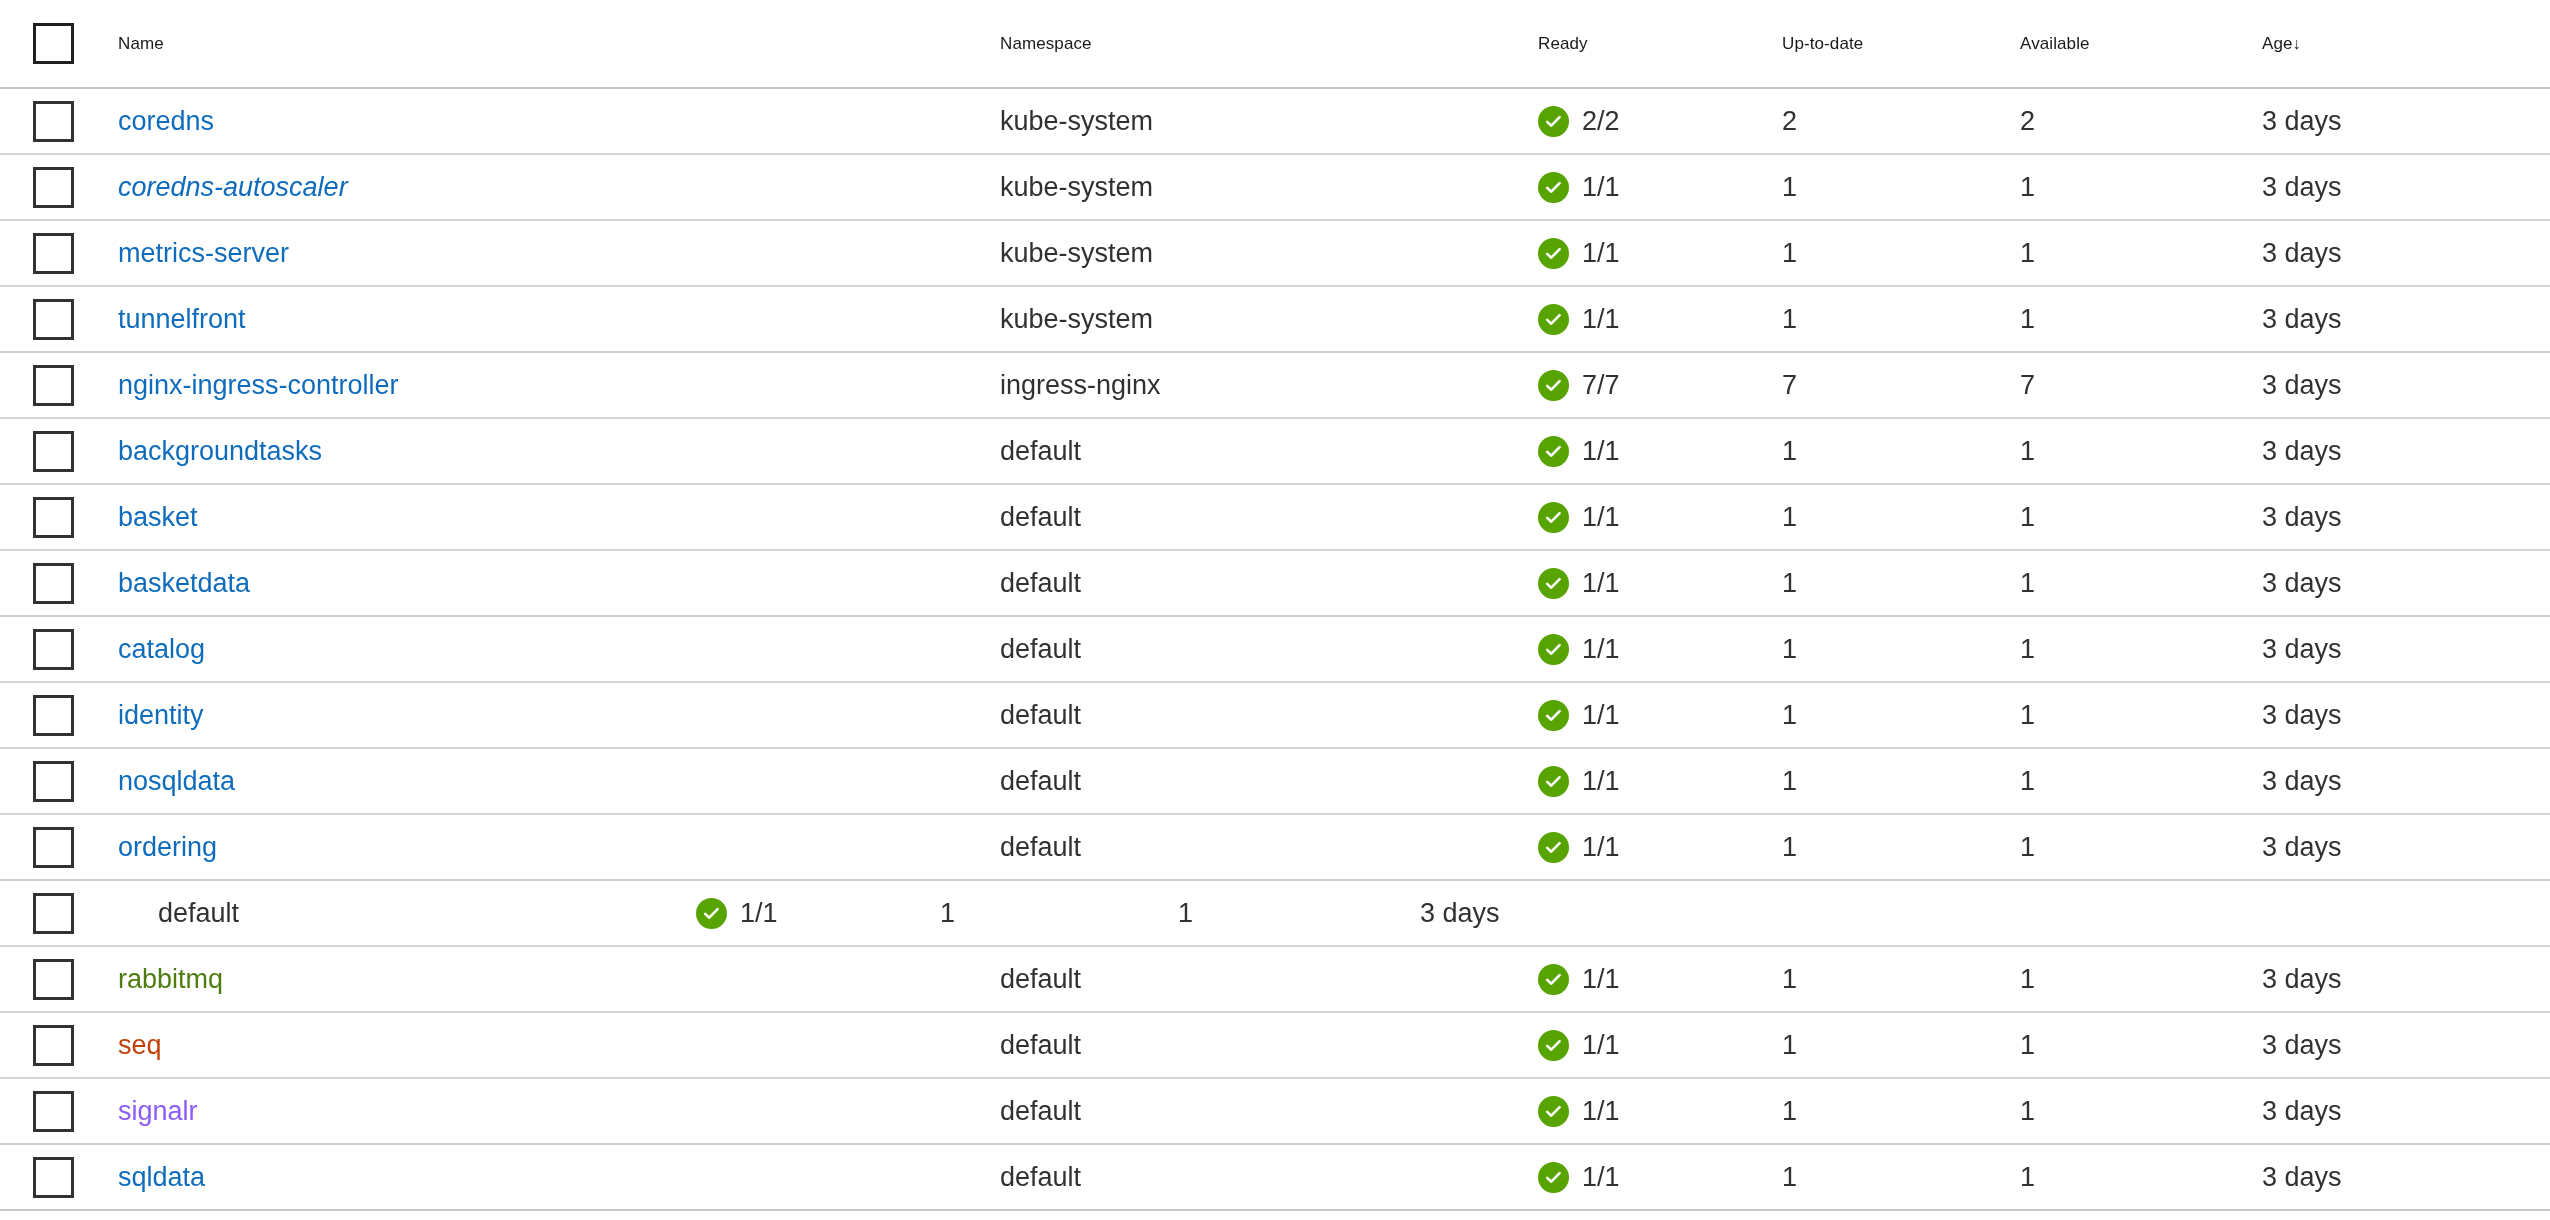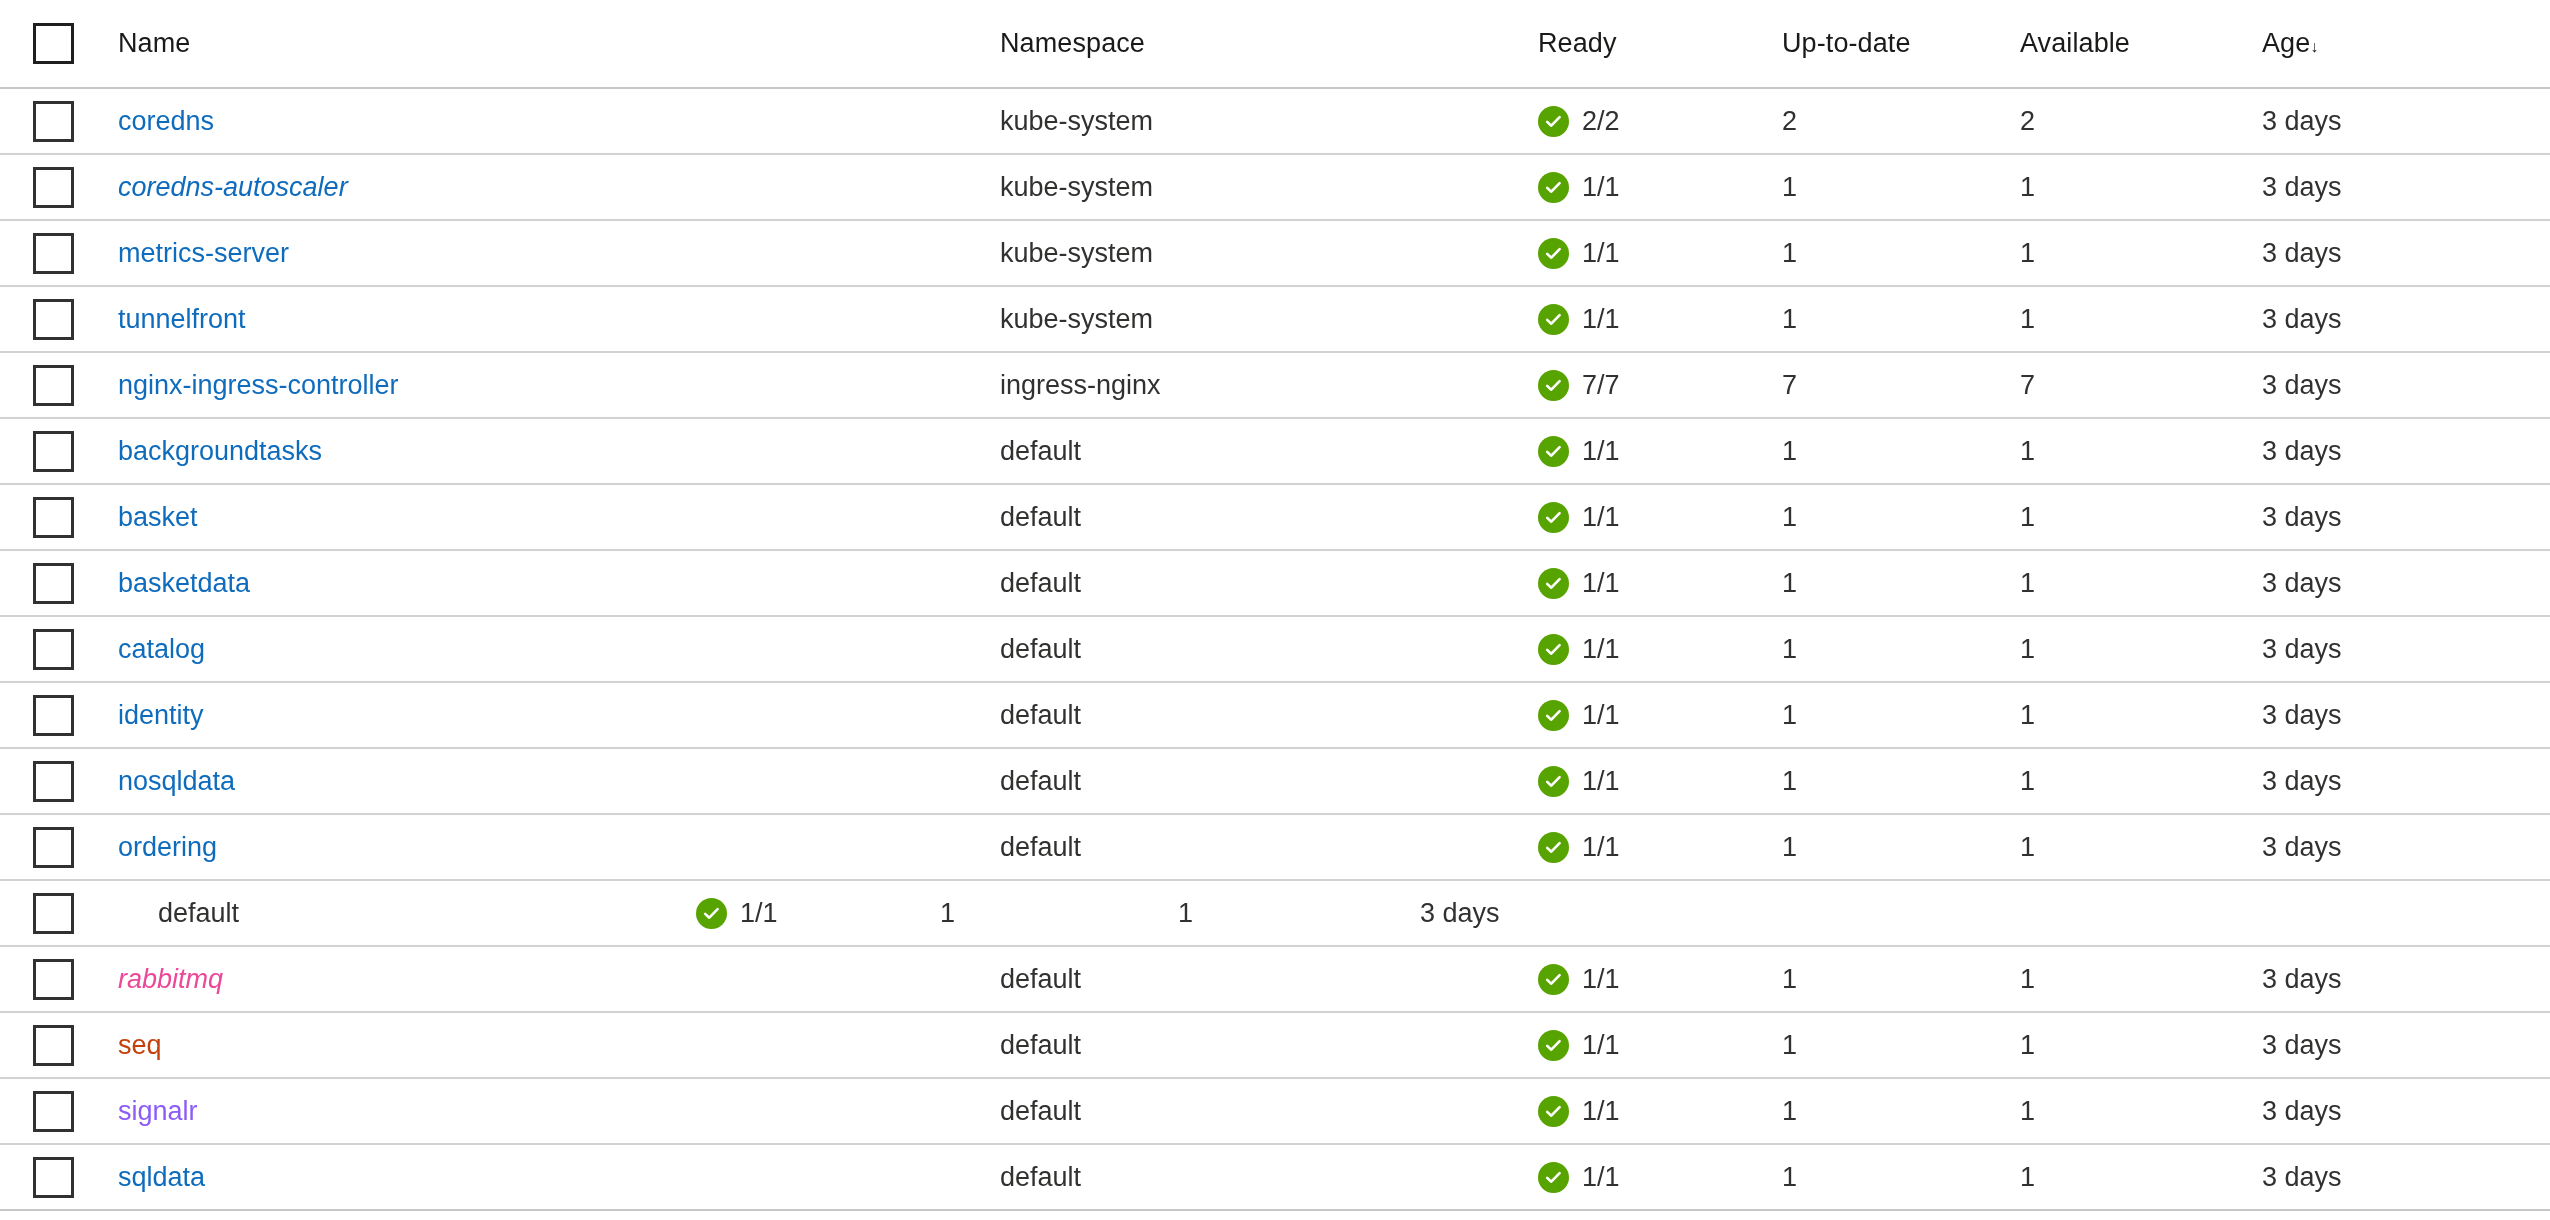--- a/index.html
+++ b/index.html
@@ -79,21 +79,21 @@
     box-sizing: border-box;
   }
   .col-age {
     width: 328px;
     flex: 0 0 328px;
     box-sizing: border-box;
   }
 
   
   .hcell {
-    font-size: 27px;
+    font-size: 17px;
     font-weight: 400;
     color: #1b1a19;
     letter-spacing: 0.1px;
     white-space: nowrap;
     cursor: pointer;
     user-select: none;
   }
 
   
   .checkbox {
@@ -403,21 +403,21 @@
           <span class="ready-text">1/1</span>
         </div>
         <div class="col-uptodate"><span class="cell">1</span></div>
         <div class="col-available"><span class="cell">1</span></div>
         <div class="col-age"><span class="cell">3 days</span></div>
       </div>
       <div class="row data-row">
         <div class="col-check">
           <div class="checkbox"></div>
         </div>
-        <div class="col-name"><a class="name-link" style="color: #ec4899; font-style: italic;">rabbitmq</a></div>
+        <div class="col-name"><a class="name-link" style="color: #4d7c0f;">rabbitmq</a></div>
         <div class="col-ns"><span class="cell">default</span></div>
         <div class="col-ready">
           <span class="status-icon" style="background: rgb(87, 163, 0);">
             <svg width="19" height="19" viewBox="0 0 19 19" aria-hidden="true">
               <path d="M3.2 9.9 L7.3 13.7 L15.6 5.2" fill="none" stroke="#ffffff" stroke-width="2.6" stroke-linecap="round" stroke-linejoin="round"></path>
             </svg>
           </span>
           <span class="ready-text">1/1</span>
         </div>
         <div class="col-uptodate"><span class="cell">1</span></div>

